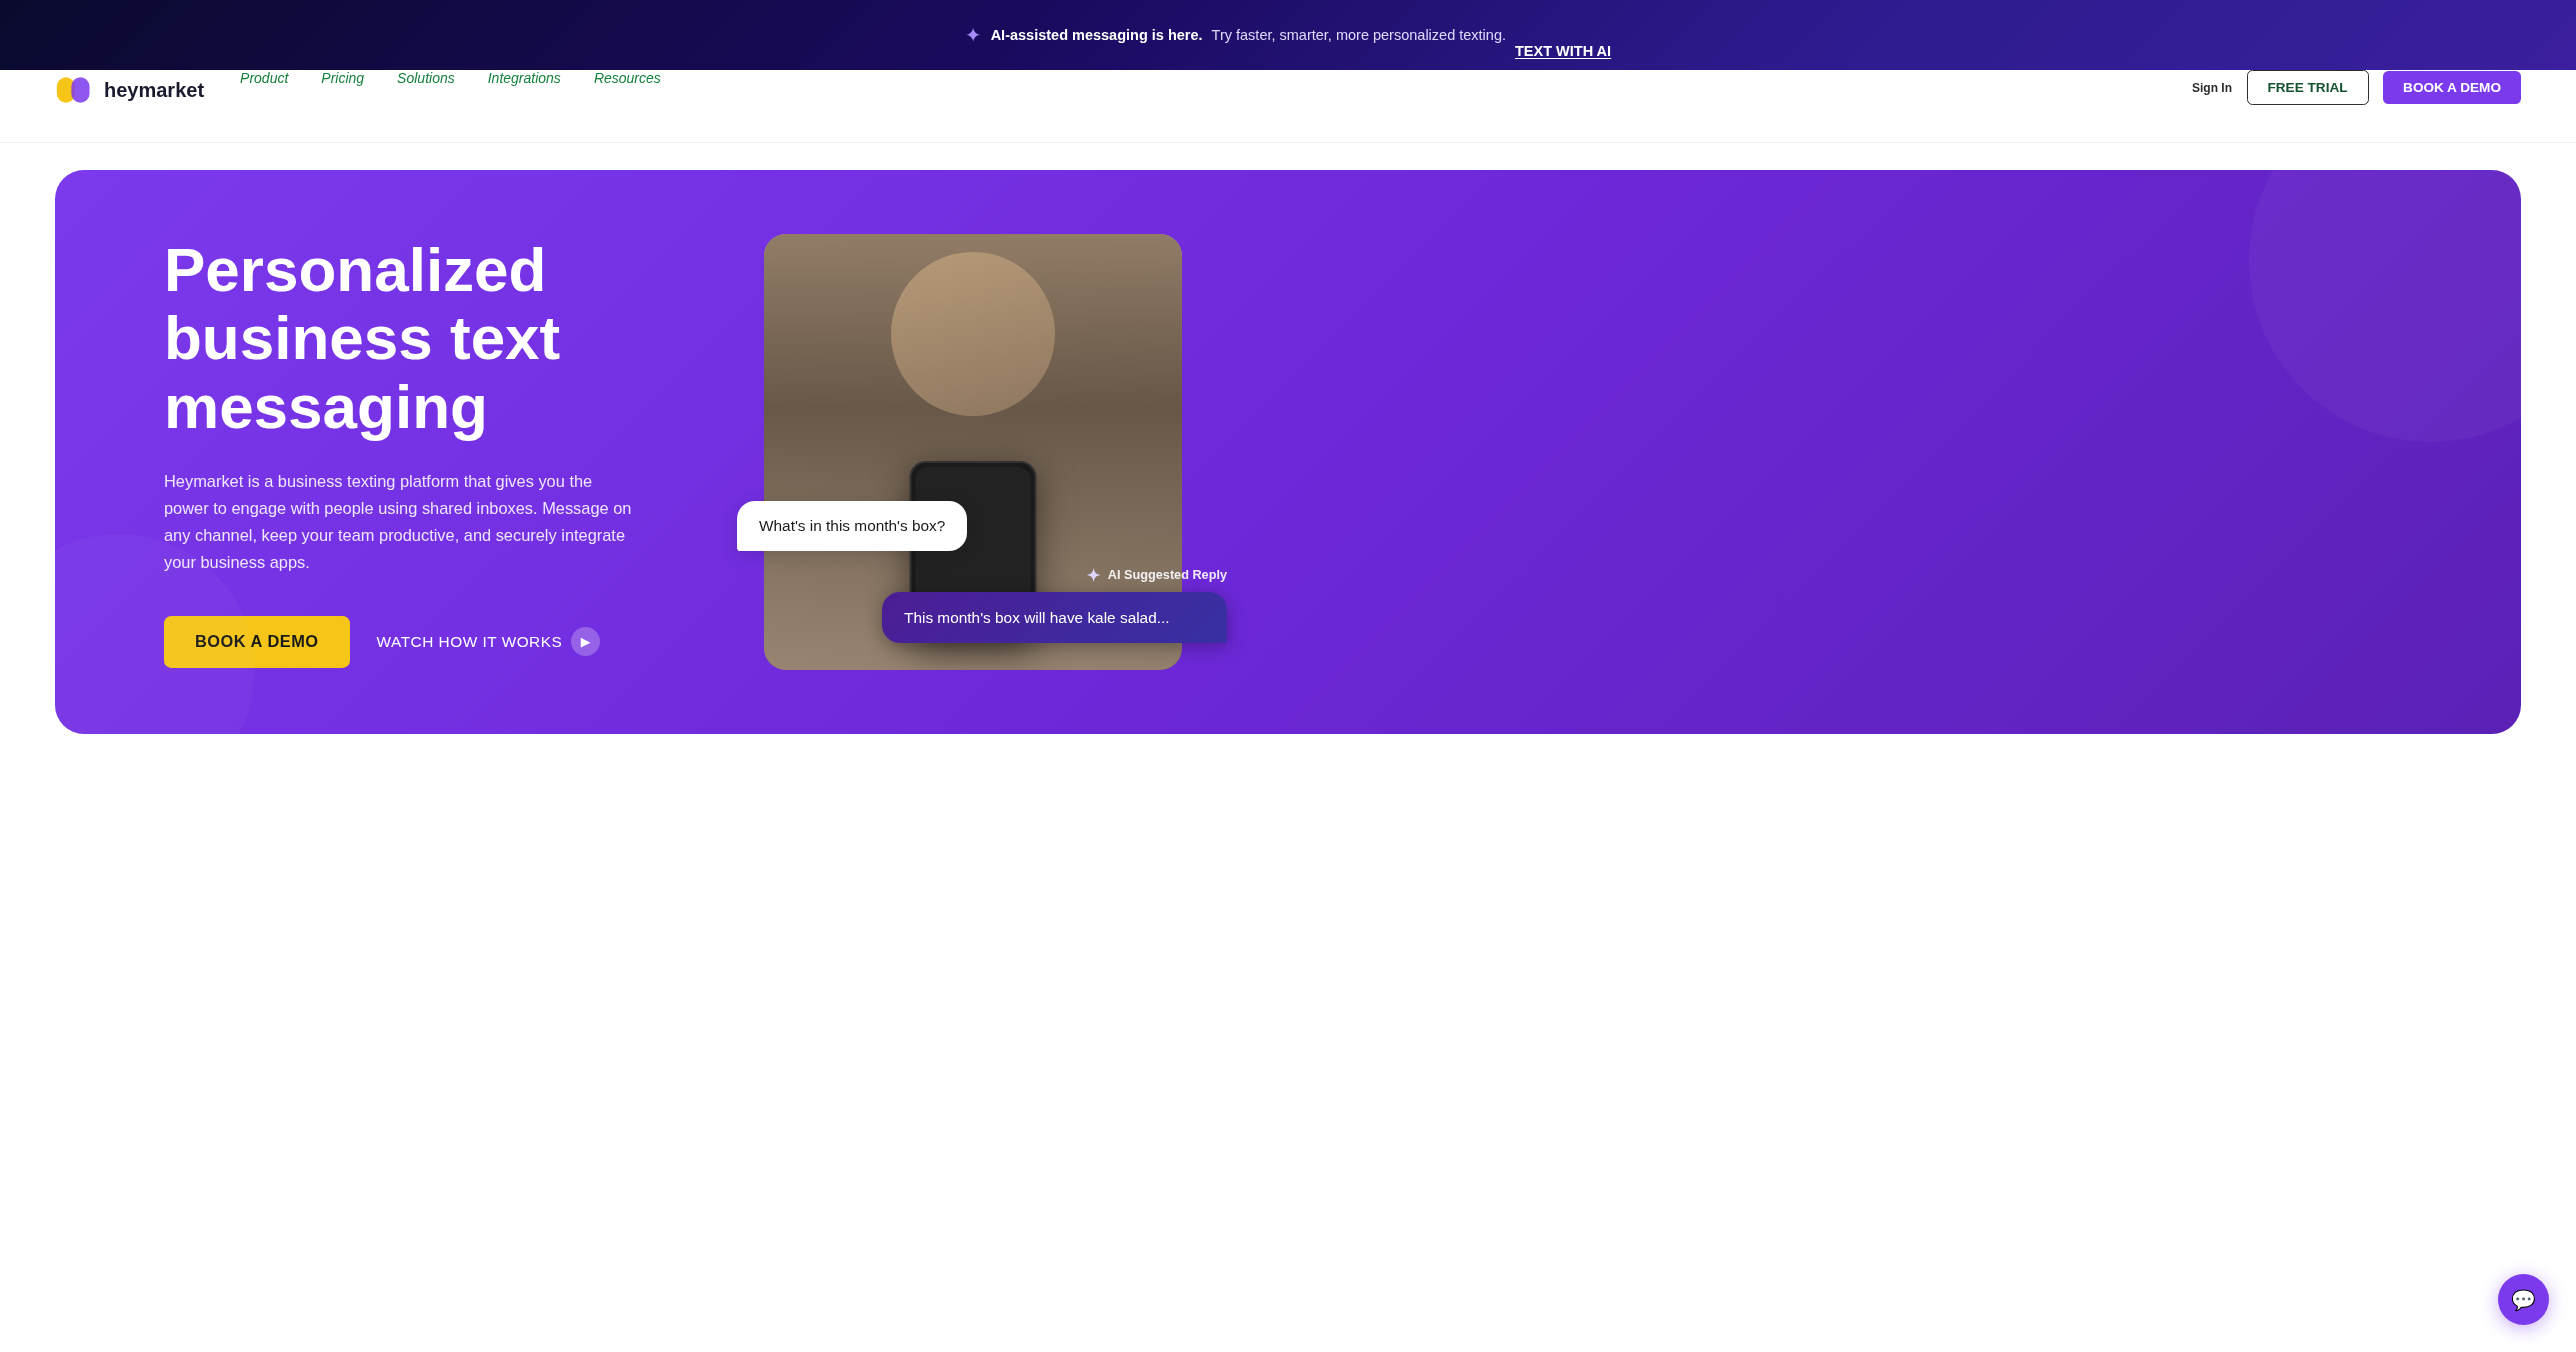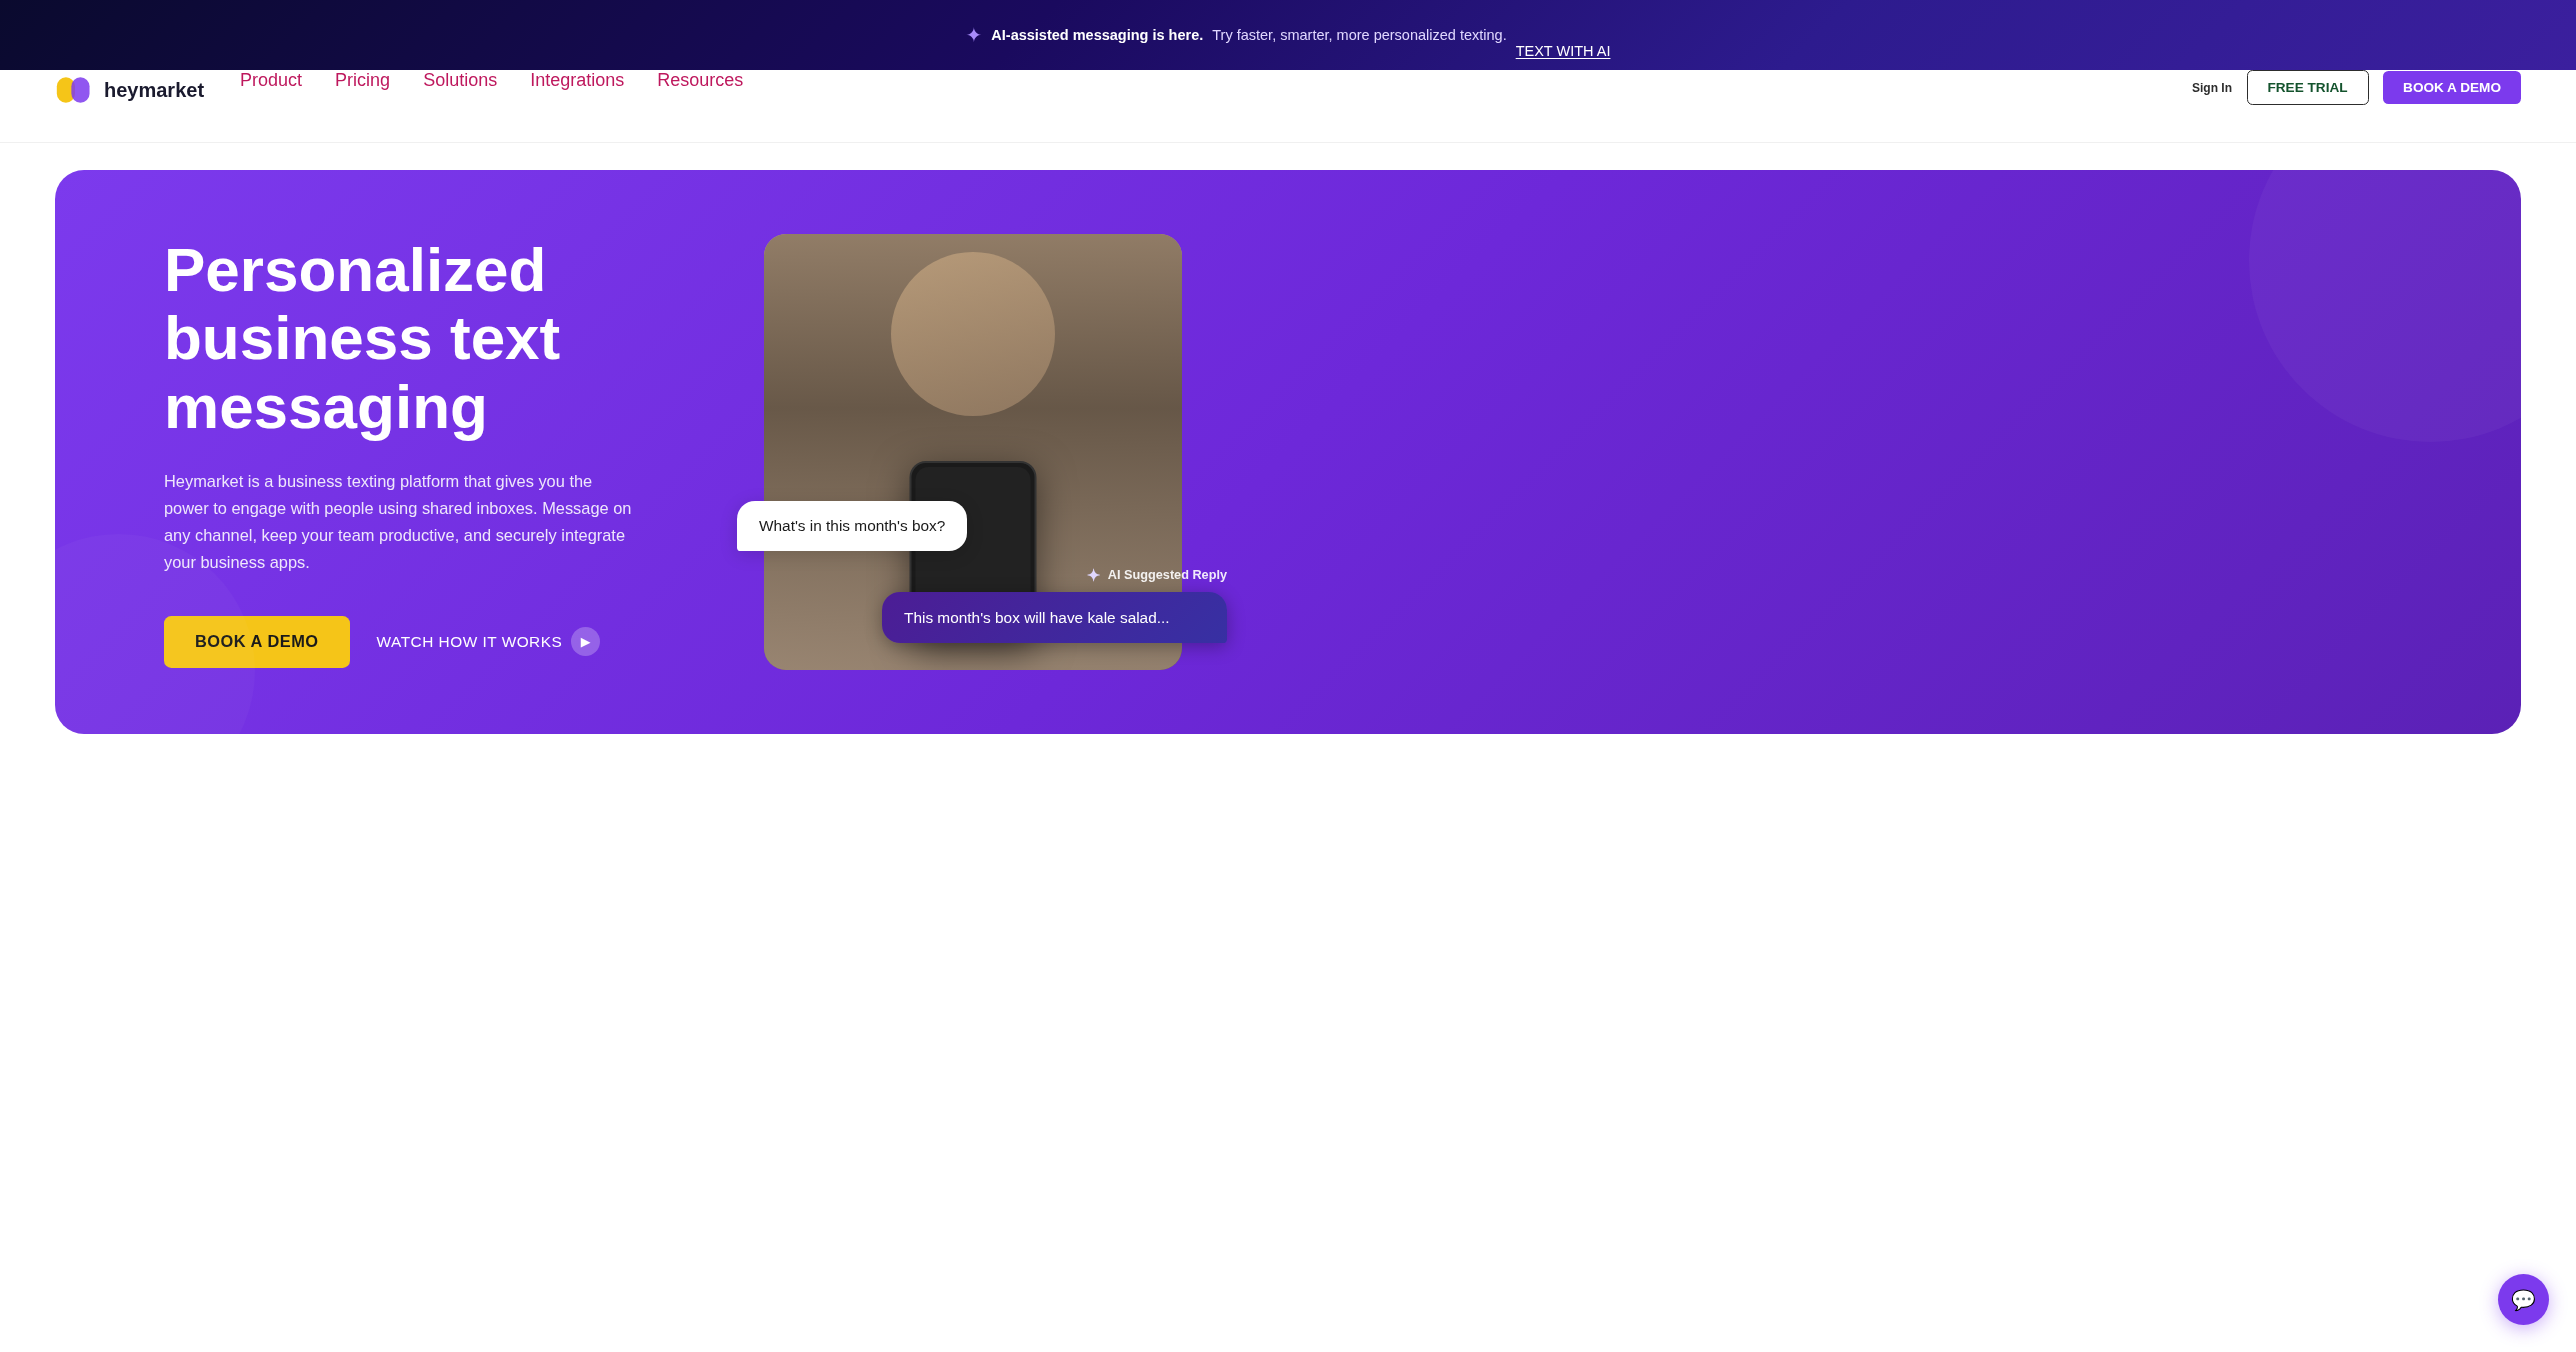--- a/index.html
+++ b/index.html
@@ -24,21 +24,21 @@
     }
     .announcement-bar .bold-text {
       font-weight: 700;
       color: #fff;
     }
     .announcement-bar .normal-text {
       font-weight: 400;
       color: #e0d7ff;
     }
     .announcement-bar .cta-link {
-      font-weight: 400;
+      font-weight: 700;
       color: #fff;
       text-decoration: underline;
       text-underline-offset: 1.8px;
       cursor: pointer;
       margin-top: 32px;
     }
 
     
     .navbar {
       background: #fff;
@@ -68,25 +68,26 @@
       font-weight: 600;
       color: #1a1a2e;
     }
     .nav-links {
       display: flex;
       align-items: center;
       gap: 33px;
       flex: 1;
     }
     .nav-link {
-      font-size: 18px;
-      color: #be185d;
+      font-size: 14px;
+      color: #15803d;
       cursor: pointer;
       font-weight: 400;
       white-space: nowrap;
+      font-style: italic;
     }
     .nav-actions {
       display: flex;
       align-items: center;
       gap: 14.5px;
     }
     .sign-in-btn {
       font-size: 12px;
       color: #2d2d2d;
       cursor: pointer;

